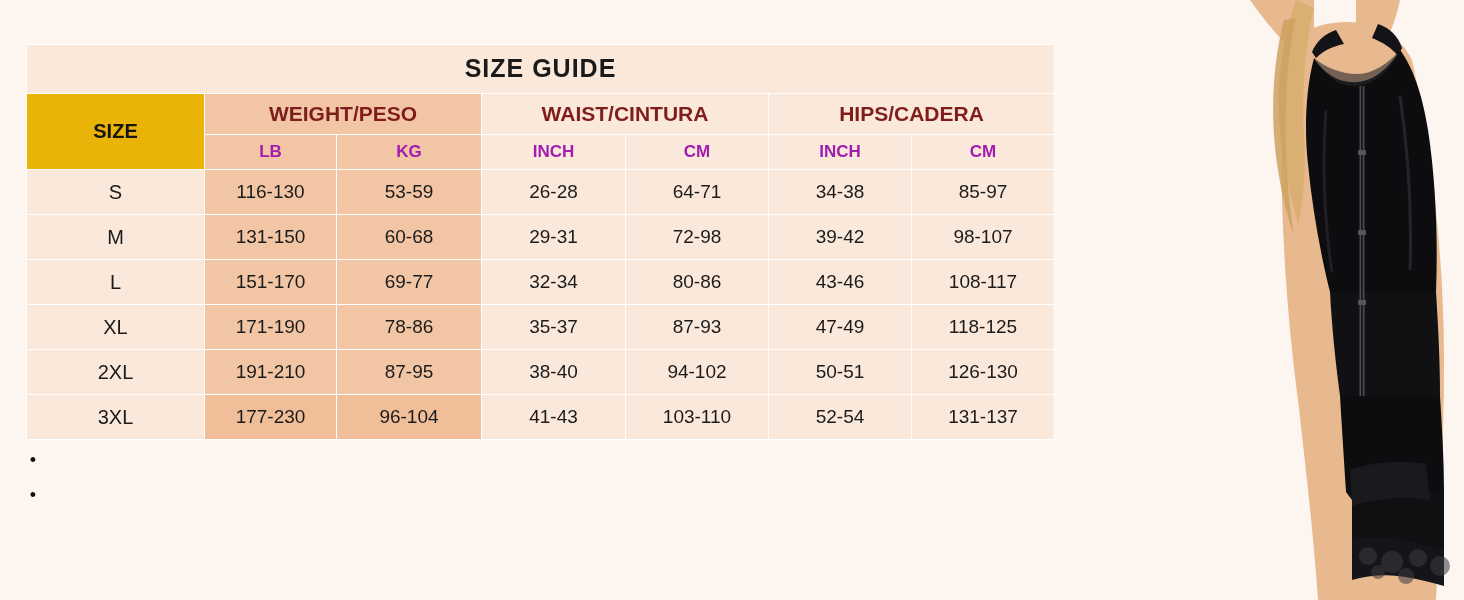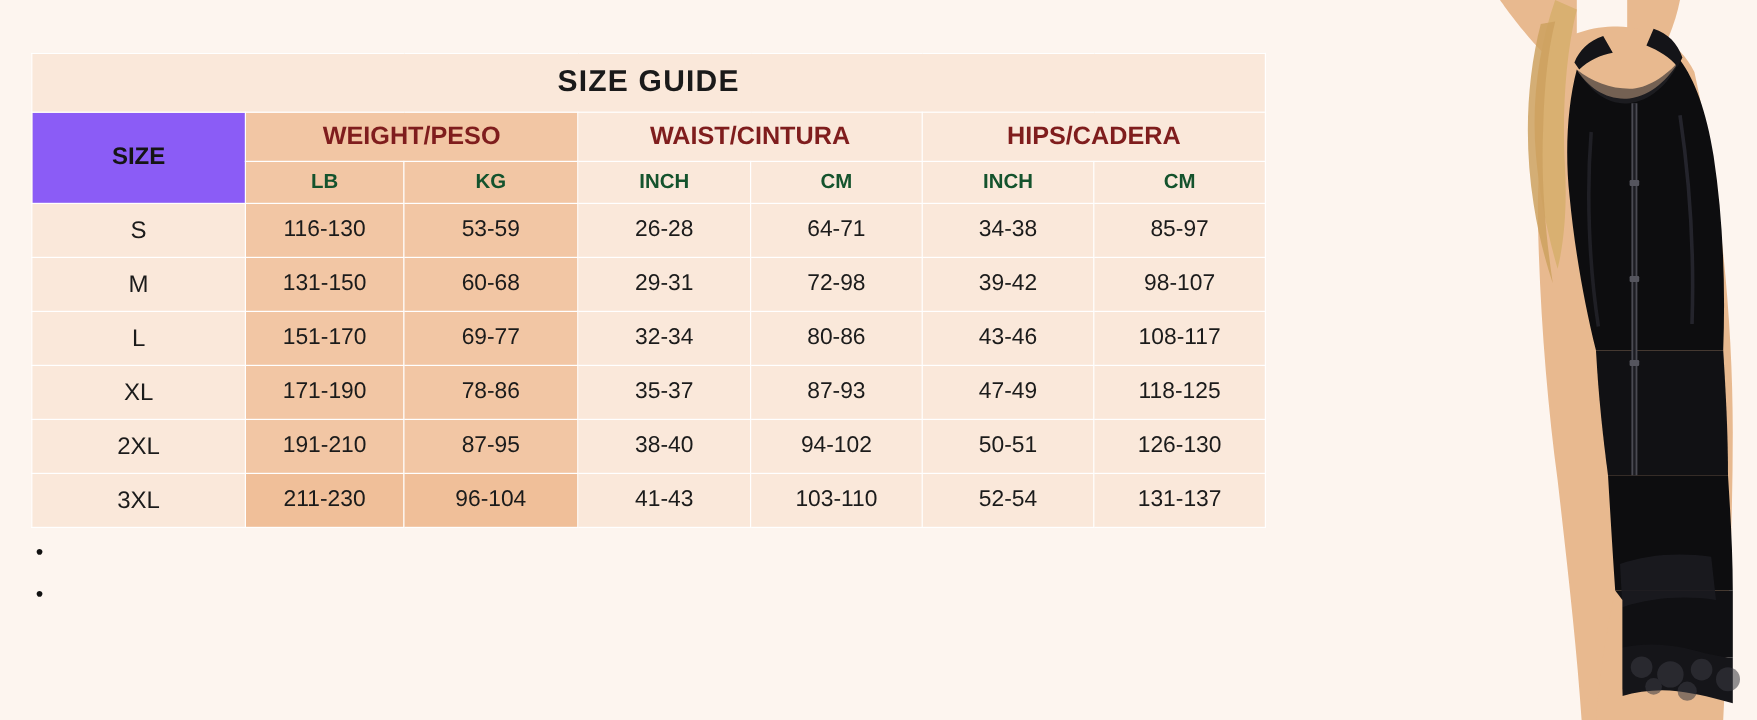--- a/index.html
+++ b/index.html
@@ -69,33 +69,33 @@
     height: 38px;
     background: #fae8da;
   }
   .grp-head.weight {
     background: #f2c6a4;
   }
   .sub-head {
     font-family: "Liberation Serif", serif;
     font-weight: bold;
     font-size: 17px;
-    color: #14532d;
+    color: #a21caf;
     height: 32px;
     background: #fae8da;
   }
   .sub-head.weight {
     background: #f2c6a4;
   }
   .size-col-head {
     font-family: "Liberation Serif", serif;
     font-weight: bold;
     font-size: 20px;
     color: #151515;
-    background: #8b5cf6;
+    background: #eab308;
   }
   td.data {
     height: 42px;
     font-size: 19px;
     color: #1b1b1b;
     background: #fae8da;
   }
   td.data.weight {
     background: #f2c6a4;
   }
@@ -230,21 +230,21 @@
             <td class="data sizecell">2XL</td>
             <td class="data weight">191-210</td>
             <td class="data weight">87-95</td>
             <td class="data">38-40</td>
             <td class="data">94-102</td>
             <td class="data">50-51</td>
             <td class="data">126-130</td>
           </tr>
           <tr class="last">
             <td class="data sizecell">3XL</td>
-            <td class="data weight">211-230</td>
+            <td class="data weight">177-230</td>
             <td class="data weight">96-104</td>
             <td class="data">41-43</td>
             <td class="data">103-110</td>
             <td class="data">52-54</td>
             <td class="data">131-137</td>
           </tr>
         </tbody>
       </table>
     </div>
 

